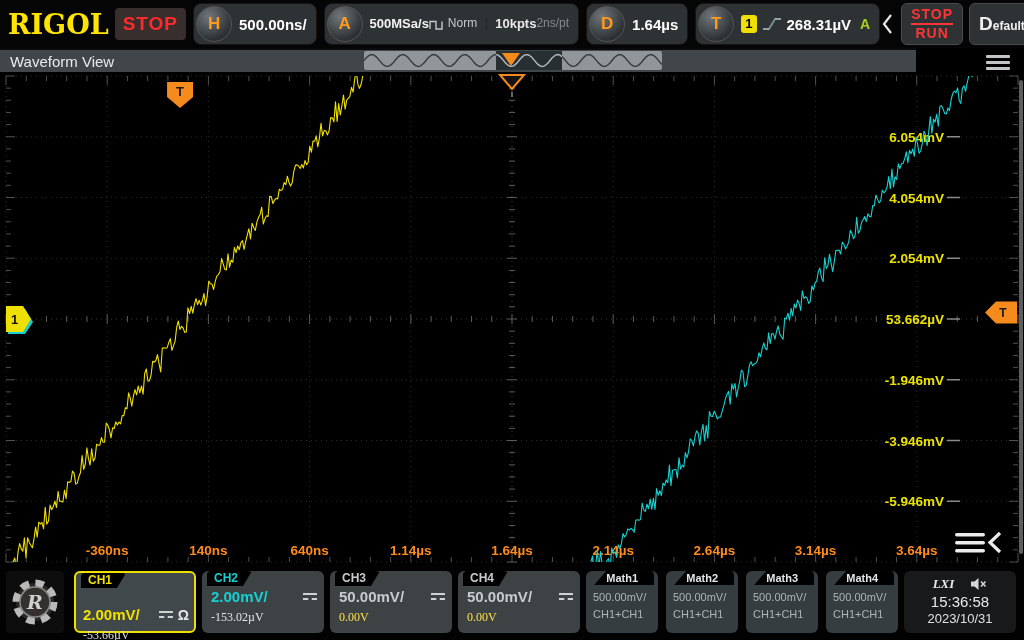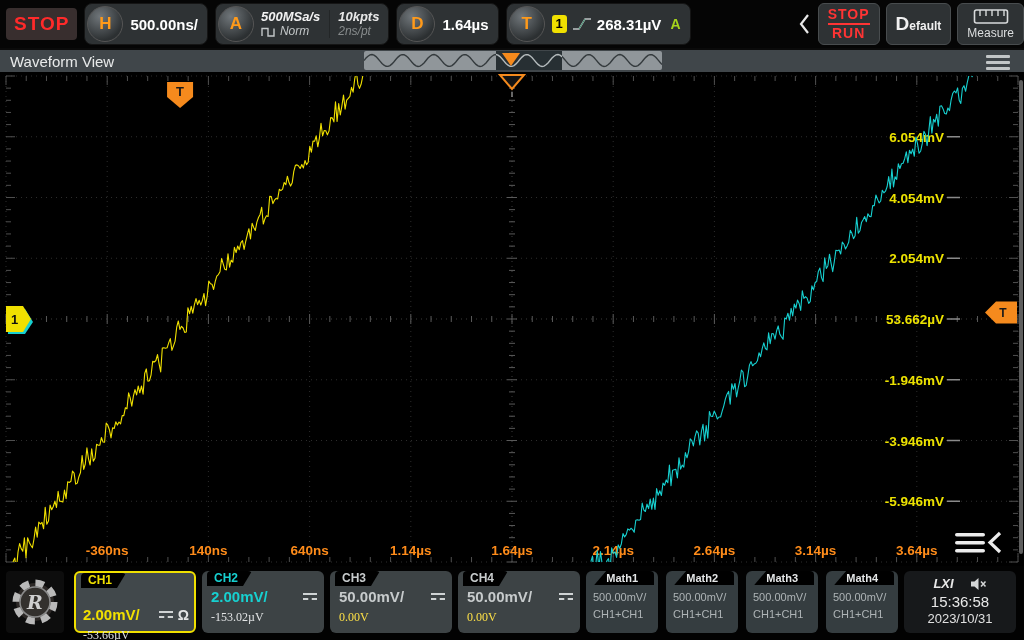--- a/index.html
+++ b/index.html
@@ -13,21 +13,21 @@
         margin-left:8px;letter-spacing:0px;}
   .stopbox{margin-left:6px;background:#382e2e;border-radius:4px;height:32px;line-height:32px;
            padding:0 8px;color:#ff2a2a;font-weight:bold;font-size:19px;letter-spacing:1px;}
   .pill{height:40px;background:#2e3234;border-radius:8px;display:flex;align-items:center;
         margin-left:7px;padding-right:9px;border:1px solid #151515;}
   .knob{width:34px;height:34px;border-radius:50%;flex:0 0 34px;
         background:radial-gradient(circle at 35% 28%,#70767a,#2c3032 72%);
         border:1px solid #555;color:#ff9a1a;font-weight:bold;font-size:17px;
         display:flex;align-items:center;justify-content:center;margin:0 7px 0 2px;}
   .pilltext{font-size:15px;font-weight:bold;color:#fff;white-space:nowrap;}
-  .acol{display:flex;flex-direction:column;line-height:1.15;font-style:italic;}
+  .acol{display:flex;flex-direction:row;line-height:1.15;}
   .arate{font-size:13px;color:#f2f2f2;font-weight:bold;}
   .anorm{display:flex;align-items:center;font-size:12px;color:#c4c8c9;gap:3px;}
   .amem{margin-left:9px;padding-left:8px;border-left:1px solid #232627;}
   .adepth{font-size:13px;color:#e8e8e8;font-weight:bold;}
   .ares{font-size:12px;color:#878b8c;}
   .srcbadge{background:#f0e000;color:#000;font-weight:bold;font-size:13px;border-radius:3px;
             padding:0 4px;height:18px;line-height:18px;margin-right:5px;}
   .tlevel{font-size:15px;font-weight:bold;color:#fff;margin-left:5px;white-space:nowrap;}
   .tstatus{color:#a6d51c;font-weight:bold;font-size:14px;margin-left:9px;}
   .spacer{flex:1;}
@@ -35,21 +35,21 @@
   .hbtn{height:40px;background:#2e3234;border:1px solid #484c4e;border-radius:6px;
         display:flex;flex-direction:column;align-items:center;justify-content:center;
         margin-left:6px;padding:0 9px;font-size:12px;color:#dcdedf;cursor:default;}
   .srbtn div{color:#ff3434;font-weight:bold;font-size:14px;letter-spacing:1px;line-height:1.25;}
   .srbtn .srtop{border-bottom:2px solid #ff3434;}
   .deflabel{display:block;font-size:12px;font-weight:bold;color:#f0f0f0;}
   .deflabel::first-letter{font-size:19px;}
   .btnlabel{margin-top:1px;text-align:center;}
 
   
-  .titlebar{position:absolute;top:48px;left:0;width:1024px;height:25px;background:#40464a;
+  .titlebar{position:absolute;top:48px;left:0;width:916px;height:25px;background:#40464a;
             border-top:2px solid #0a0a0a;box-sizing:border-box;display:flex;align-items:center;}
   .wvtitle{font-size:15px;color:#e8eaea;margin-left:10px;}
   #preview{position:absolute;left:364px;top:51px;}
   .hamburger{position:absolute;right:14px;top:55px;width:24px;display:flex;
              flex-direction:column;gap:3px;cursor:pointer;}
   .hamburger div{height:3px;background:#c2c6c7;border-radius:1px;}
 
   
   #scope{position:absolute;top:72px;left:0;}
 
@@ -76,29 +76,30 @@
   .chbox.dim .choffset{color:#fde047;}
   .mathbox{width:72px;height:62px;margin-left:8px;background:#353d40;border-radius:6px;
            position:relative;box-sizing:border-box;padding:18px 0 0 7px;
            font-size:11px;color:#aeb4b6;line-height:1.55;}
   .mathbox.first{margin-left:6px;}
   .mtab{position:absolute;top:0;right:4px;height:14px;line-height:14px;background:#000;
         color:#e4e6e7;font-size:11px;font-weight:bold;padding:0 16px 0 12px;
         border-radius:4px 4px 0 0;clip-path:polygon(20% 0,100% 0,100% 100%,0 100%);}
   .lxibox{margin-left:6px;width:112px;height:62px;background:#17191b;border-radius:6px;
           text-align:center;padding-top:4px;box-sizing:border-box;}
-  .lxirow{display:flex;align-items:center;justify-content:center;gap:16px;height:17px;}
+  .lxirow{display:flex;align-items:center;justify-content:center;gap:16px;height:17px;font-family:Liberation Serif, serif;}
   .lxi{font-style:italic;font-weight:bold;font-size:13px;color:#e8e8e8;}
   .systime{font-size:15px;color:#e8e8e8;margin-top:1px;}
   .sysdate{font-size:13px;color:#e0e0e0;margin-top:1px;}
 </style>
 </head>
 <body>
 
 <div class="header">
+  <div class="logo">RIGOL</div>
   <div class="stopbox">STOP</div>
 
   <div class="pill">
     <div class="knob">H</div>
     <div class="pilltext">500.00ns/</div>
   </div>
 
   <div class="pill">
     <div class="knob">A</div>
     <div class="acol">

